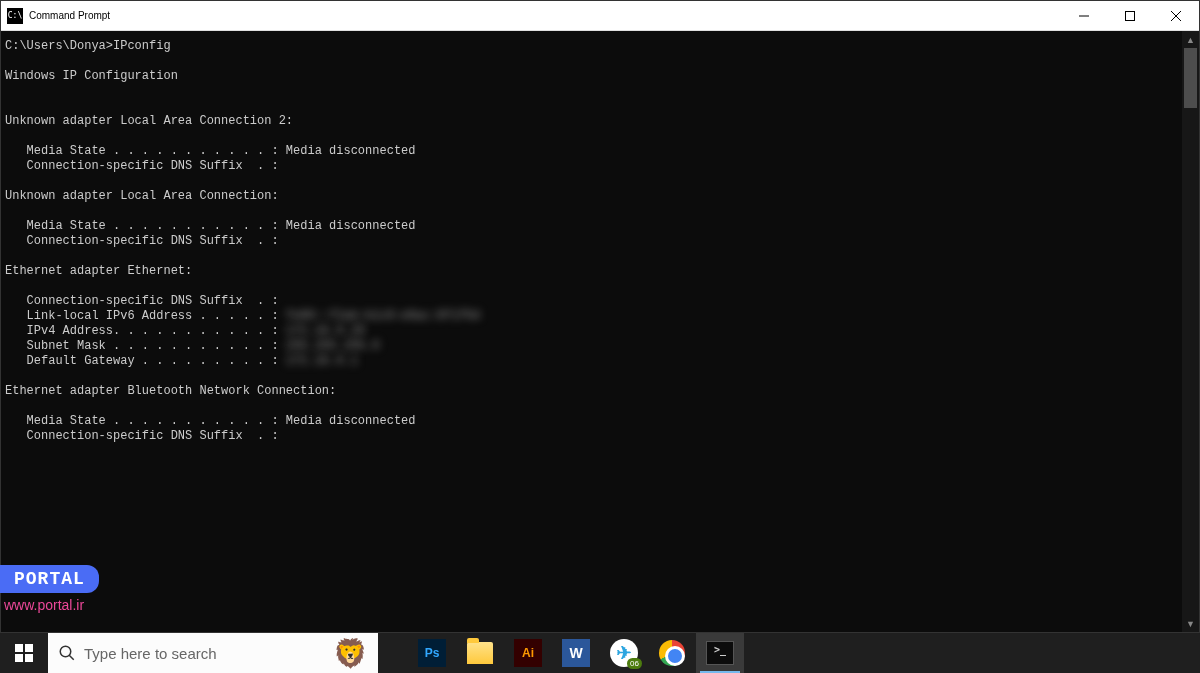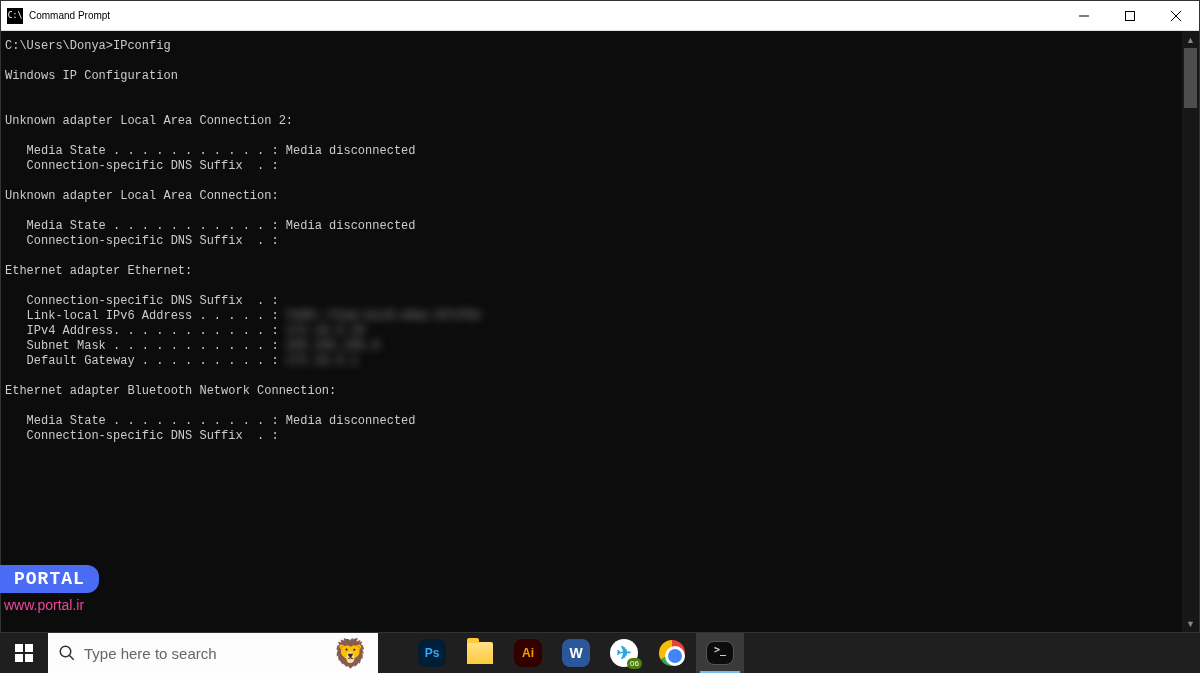--- a/index.html
+++ b/index.html
@@ -157,21 +157,21 @@
     .task-icon.active::after {
       content: "";
       position: absolute;
       bottom: 0; left: 4px; right: 4px;
       height: 2px;
       background: #76b9ed;
     }
     .app-badge {
       width: 28px;
       height: 28px;
-      border-radius: 8px;
+      border-radius: 0;
       display: flex;
       align-items: center;
       justify-content: center;
       font-size: 12px;
       font-weight: bold;
       color: #fff;
       font-family: Arial, sans-serif;
     }
     .ps { background: #001e36; color: #31a8ff; }
     .explorer { background: linear-gradient(#ffe28a, #ffc93c); width: 26px; height: 22px; border-radius: 2px 2px 0 0; position: relative; }

